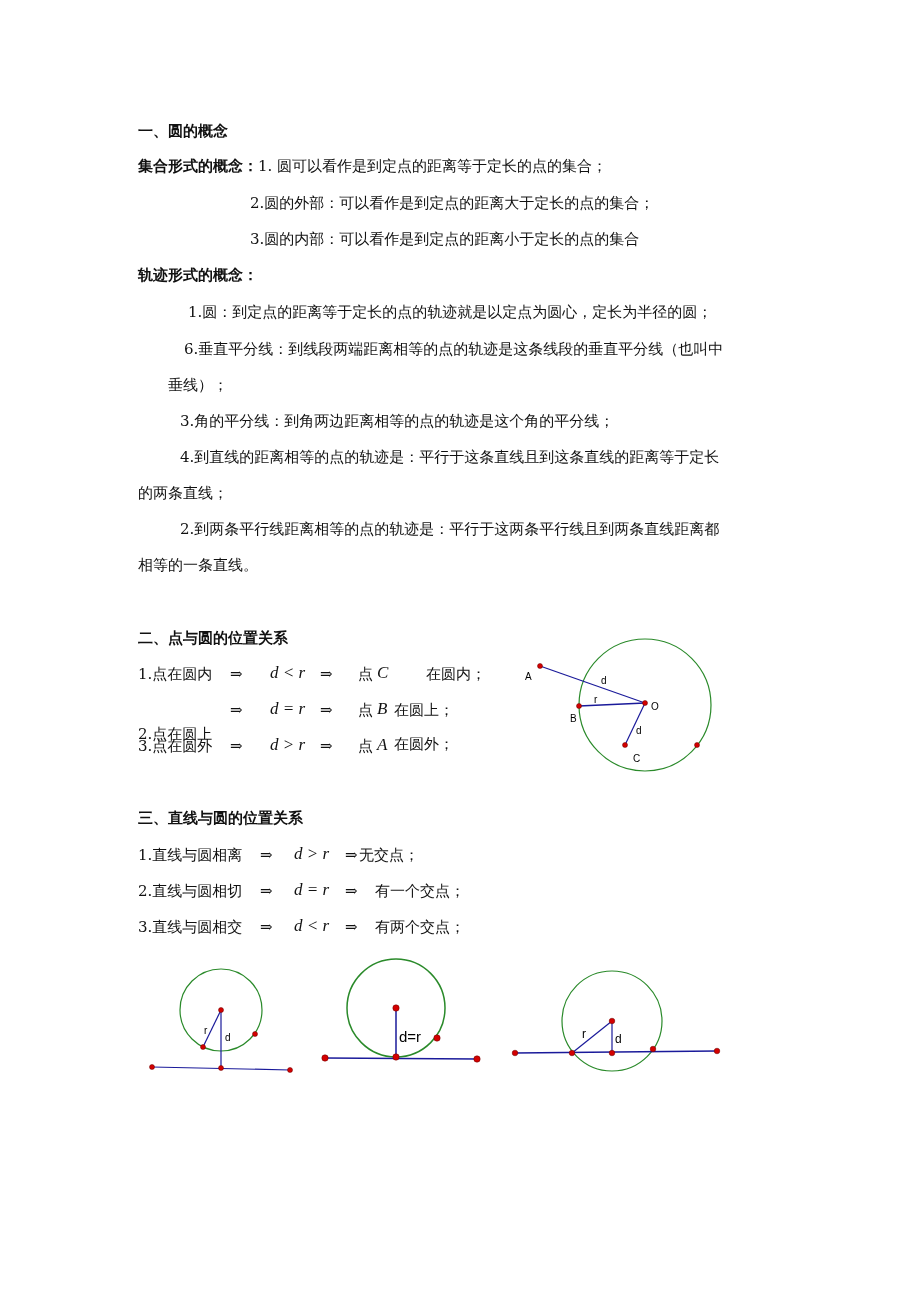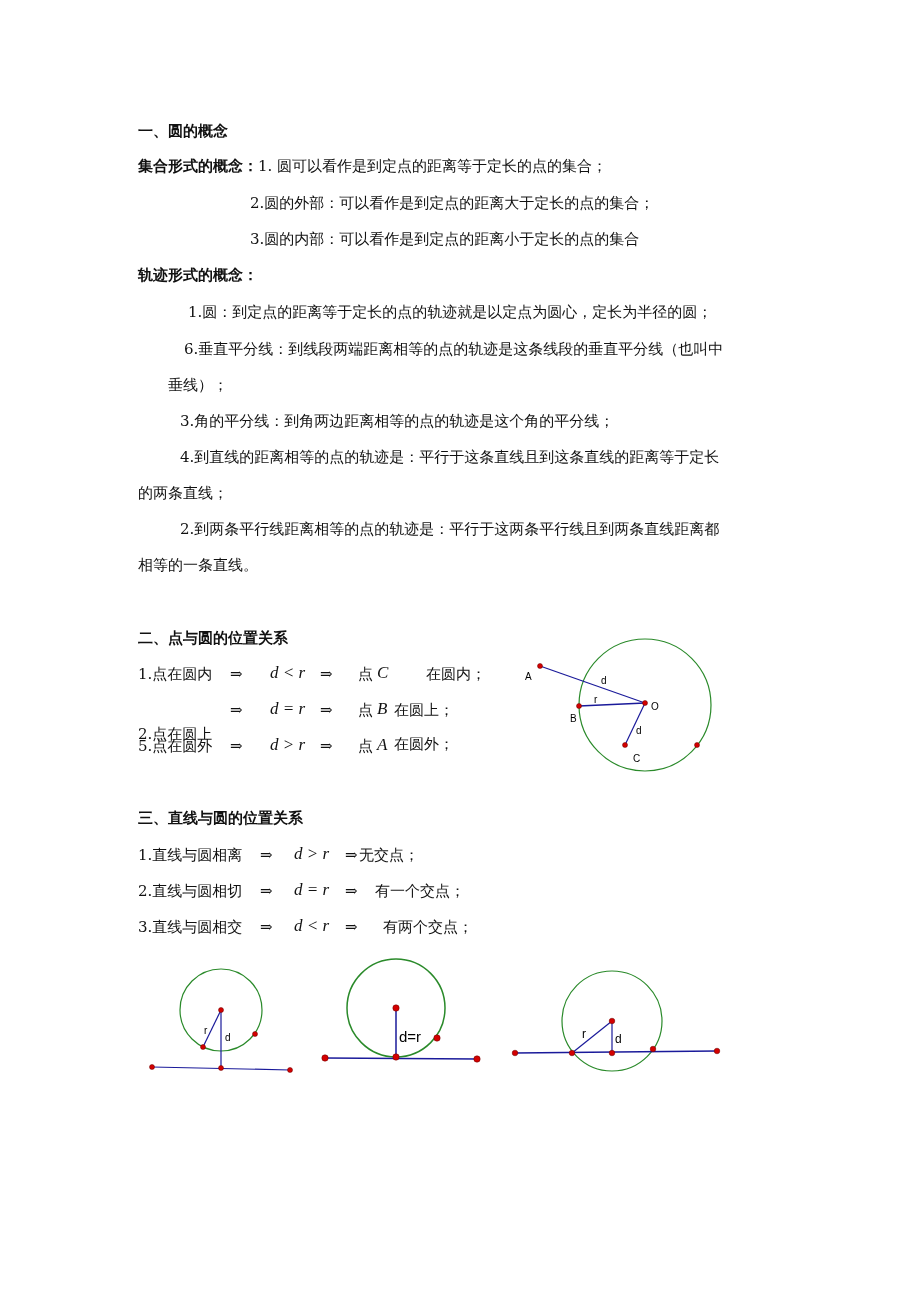--- a/index.html
+++ b/index.html
@@ -44,21 +44,21 @@
 <div>
   <div class="t" style="left:138px;top:700px;margin-top:24px;">2.点在圆上</div>
   <div class="t" style="left:230px;top:700px;">⇒</div>
   <div class="t math" style="left:270px;top:699px;">d = r</div>
   <div class="t" style="left:320px;top:700px;">⇒</div>
   <div class="t" style="left:358px;top:700px;">点</div>
   <div class="t math" style="left:377px;top:699px;">B</div>
   <div class="t" style="left:394px;top:700px;">在圆上；</div>
 </div>
 <div>
-  <div class="t" style="left:138px;top:736px;">5.点在圆外</div>
+  <div class="t" style="left:138px;top:736px;">3.点在圆外</div>
   <div class="t" style="left:230px;top:736px;">⇒</div>
   <div class="t math" style="left:270px;top:735px;">d &gt; r</div>
   <div class="t" style="left:320px;top:736px;">⇒</div>
   <div class="t" style="left:358px;top:736px;">点</div>
   <div class="t math" style="left:377px;top:735px;">A</div>
   <div class="t" style="left:394px;top:736px;font-family:Liberation Mono, monospace;">在圆外；</div>
 </div>
 
 <div class="t b" style="left:138px;top:808px;">三、直线与圆的位置关系</div>
 
@@ -74,21 +74,21 @@
   <div class="t" style="left:260px;top:881px;">⇒</div>
   <div class="t math" style="left:294px;top:880px;">d = r</div>
   <div class="t" style="left:345px;top:881px;">⇒</div>
   <div class="t" style="left:375px;top:881px;">有一个交点；</div>
 </div>
 <div>
   <div class="t" style="left:138px;top:917px;">3.直线与圆相交</div>
   <div class="t" style="left:260px;top:917px;">⇒</div>
   <div class="t math" style="left:294px;top:916px;">d &lt; r</div>
   <div class="t" style="left:345px;top:917px;">⇒</div>
-  <div class="t" style="left:375px;top:917px;margin-left:8px;">有两个交点；</div>
+  <div class="t" style="left:375px;top:917px;">有两个交点；</div>
 </div>
 
 <svg width="920" height="1302" viewBox="0 0 920 1302">
 
   <g>
     <circle cx="645" cy="705" r="66" fill="none" stroke="#2a8a2a" stroke-width="1.2"></circle>
     <line x1="540" y1="666" x2="645" y2="703" stroke="#1a1a9a" stroke-width="1.2"></line>
     <line x1="579" y1="706" x2="645" y2="703" stroke="#1a1a9a" stroke-width="1.5"></line>
     <line x1="645" y1="703" x2="625" y2="745" stroke="#1a1a9a" stroke-width="1.2"></line>
     <circle cx="540" cy="666" r="2.5" fill="#d40000" stroke="#600" stroke-width="0.5"></circle>

